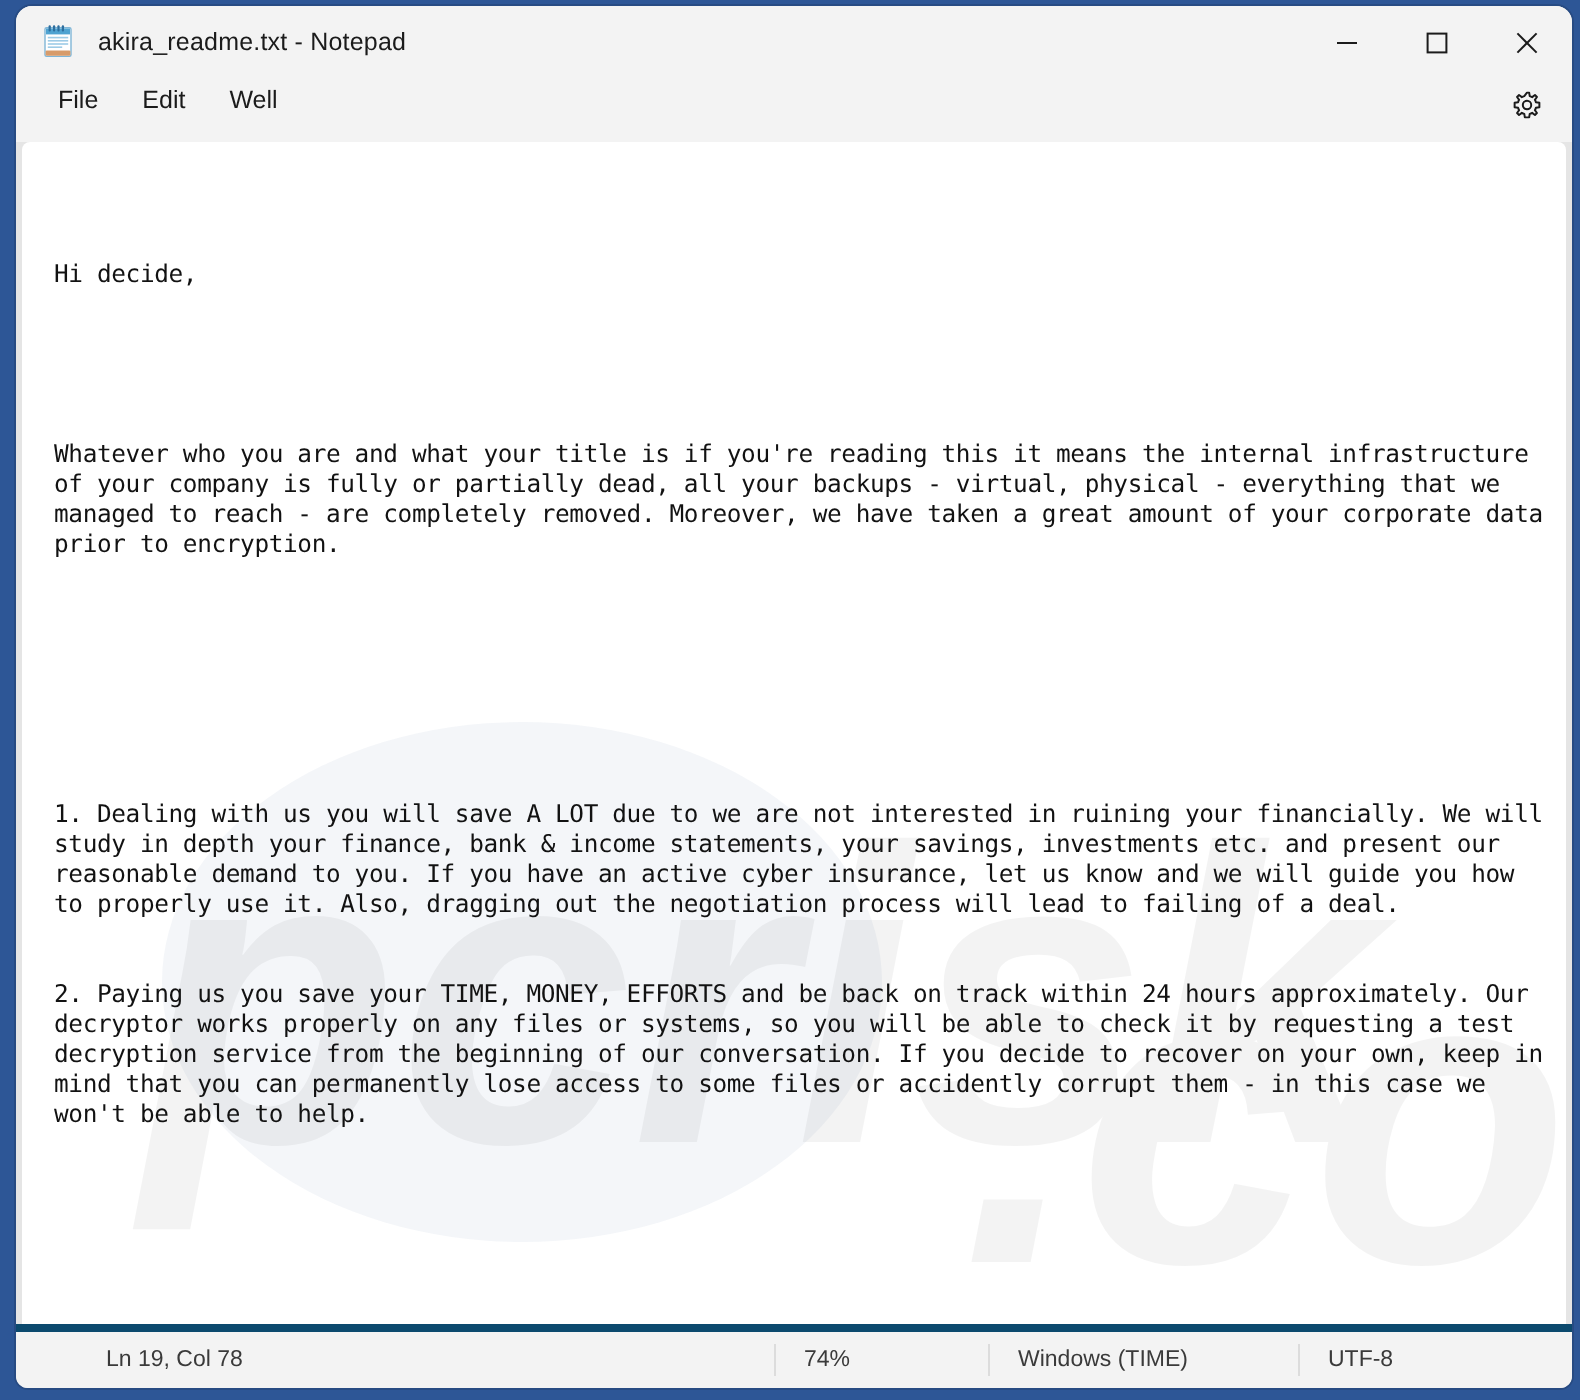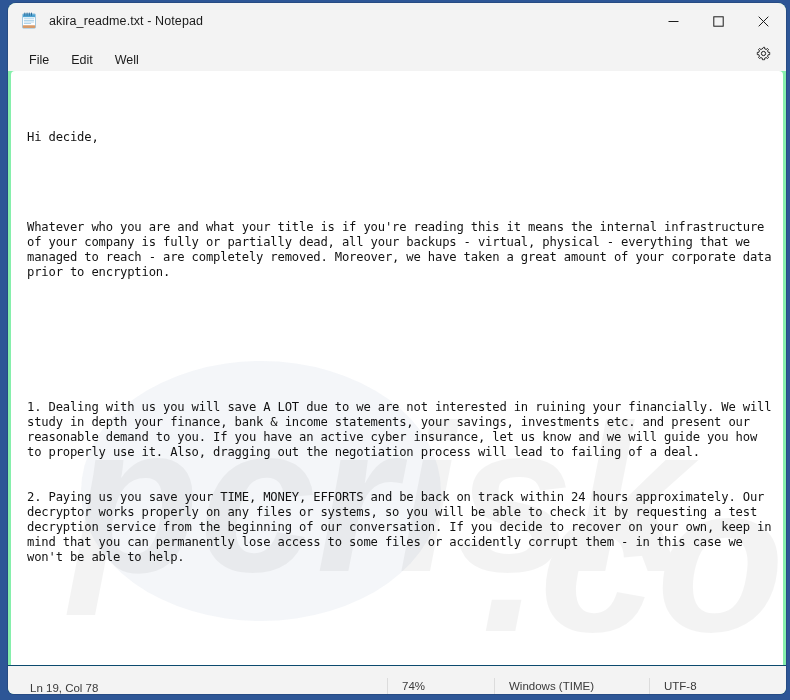--- a/index.html
+++ b/index.html
@@ -23,21 +23,21 @@
     overflow: hidden;
   }
 
   
   #window {
     position: absolute;
     left: 8px;
     top: 3px;
     width: 778px;
     height: 691px;
-    background: #86efac;
+    background: #e5e5e5;
     border-radius: 8px 8px 6px 6px;
     box-shadow: 0 0 0 1px rgba(0,0,0,0.12);
     display: flex;
     flex-direction: column;
     overflow: hidden;
   }
 
   
   #titlebar {
     height: 36px;
@@ -76,21 +76,21 @@
     justify-content: center;
   }
   .caption-btn svg { display: block; }
 
   
   #menubar {
     height: 32px;
     min-height: 32px;
     background: #f3f3f3;
     display: flex;
-    align-items: flex-end;
+    align-items: flex-start;
     padding-left: 10px;
     position: relative;
   }
   .menu-item {
     font-size: 12.5px;
     color: #1b1b1b;
     padding: 4px 11px;
     border-radius: 4px;
     white-space: nowrap;
   }
@@ -136,24 +136,25 @@
   }
   .ln { min-height: 15px; }
   .blank { height: 15px; }
 
   
   #statusbar {
     height: 28px;
     min-height: 28px;
     background: #f3f3f3;
     display: flex;
-    align-items: flex-end;
+    align-items: center;
     font-size: 11.5px;
     color: #3a3a3a;
-    border-top: 1px solid #0c4a6e;
+    border-top: 4px solid #0c4a6e;
+    padding-left: 23px;
   }
   #status-pos {
     padding-left: 22px;
     flex: 1 1 auto;
     white-space: nowrap;
   }
   .status-cell {
     padding: 0 14px;
     border-left: 1px solid #dcdcdc;
     height: 16px;

